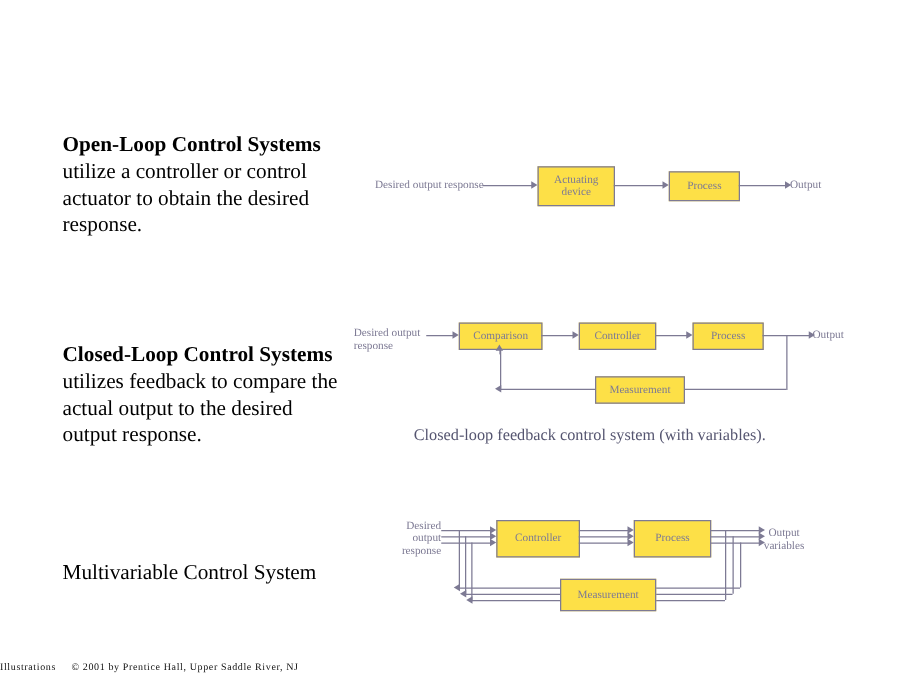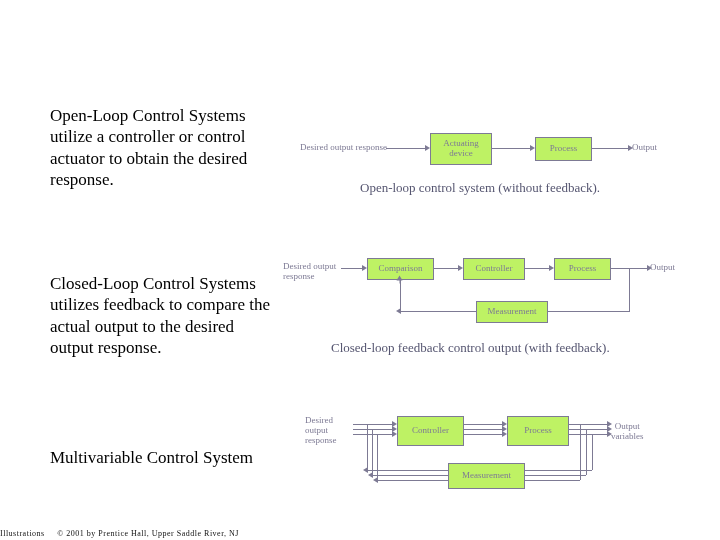--- a/index.html
+++ b/index.html
@@ -17,21 +17,21 @@
     width: 720px;
     height: 540px;
   }
   .text-col {
     position: absolute;
     left: 50px;
     width: 220px;
     font-size: 17px;
     line-height: 1.25;
   }
-  .bold { font-weight: normal; text-align: center; }
+  .bold { font-weight: bold; text-align: center; }
   .footer {
     position: absolute;
     bottom: 2px;
     left: 0;
     font-size: 8px;
     color: #111;
     letter-spacing: 0.5px;
     text-align: right;
   }
   .diagram {
@@ -41,21 +41,21 @@
   .box {
     position: absolute;
     border: 1px solid #7d7a94;
     text-align: center;
     color: #7d7a94;
     font-size: 9px;
     line-height: 1.1;
     display: flex;
     align-items: center;
     justify-content: center;
-    background: #bef264;
+    background: #fde047;
     white-space: pre;
   }
   .label {
     position: absolute;
     color: #7d7a94;
     font-size: 9px;
     text-align: center;
     line-height: 1.1;
     white-space: pre;
   }
@@ -121,46 +121,45 @@
 
   <div class="diagram" style="left:300px; top:125px; width:390px; height:80px">
     <div class="label" style="left:0px; top:18px; width:85px; text-align:right">Desired output response</div>
     <div class="arrow" style="left:86px; top:23px; width:40px"></div>
     <div class="box" style="left:130px; top:8px; width:60px; height:30px">Actuating
 device</div>
     <div class="arrow" style="left:191px; top:23px; width:40px"></div>
     <div class="box" style="left:235px; top:12px; width:55px; height:22px">Process</div>
     <div class="arrow" style="left:291px; top:23px; width:38px"></div>
     <div class="label" style="left:332px; top:18px">Output</div>
-    <div class="caption" style="left:60px; top:55px">Open-loop control system (without feedback).</div>
   </div>
 
   <div class="diagram" style="left:283px; top:253px; width:420px; height:120px">
     <div class="label" style="left:0px; top:9px; width:58px; text-align:left">Desired output
 response</div>
     <div class="arrow" style="left:58px; top:15px; width:22px"></div>
     <div class="box" style="left:84px; top:5px; width:65px; height:20px">Comparison</div>
     <div class="arrow" style="left:150px; top:15px; width:26px"></div>
     <div class="box" style="left:180px; top:5px; width:60px; height:20px">Controller</div>
     <div class="arrow" style="left:241px; top:15px; width:26px"></div>
     <div class="box" style="left:271px; top:5px; width:55px; height:20px">Process</div>
     <div class="arrow" style="left:327px; top:15px; width:38px"></div>
     <div class="label" style="left:367px; top:10px">Output</div>
 
     <div class="vline" style="left:346px; top:15px; height:44px"></div>
     <div class="arrow-l" style="left:263px; top:58px; width:83px"></div>
     <div class="box" style="left:193px; top:48px; width:70px; height:20px">Measurement</div>
     <div class="arrow-l" style="left:117px; top:58px; width:76px"></div>
     <div class="vline" style="left:117px; top:26px; height:33px"></div>
     <div class="arrow" style="left:113px; top:26px; width:4px; transform:rotate(-90deg); transform-origin:right center"></div>
-    <div class="caption" style="left:48px; top:87px">Closed-loop feedback control output (with feedback).</div>
+    <div class="caption" style="left:48px; top:87px">Closed-loop feedback control system (with variables).</div>
   </div>
 
   <div class="diagram" style="left:305px; top:410px; width:400px; height:120px">
-    <div class="label" style="left:0px; top:6px; width:48px; text-align:left">Desired
+    <div class="label" style="left:0px; top:6px; width:48px; text-align:right">Desired
 output
 response</div>
     <div class="arrow" style="left:48px; top:14px; width:40px"></div>
     <div class="arrow" style="left:48px; top:19px; width:40px"></div>
     <div class="arrow" style="left:48px; top:24px; width:40px"></div>
     <div class="box" style="left:92px; top:6px; width:65px; height:28px">Controller</div>
     <div class="arrow" style="left:158px; top:14px; width:40px"></div>
     <div class="arrow" style="left:158px; top:19px; width:40px"></div>
     <div class="arrow" style="left:158px; top:24px; width:40px"></div>
     <div class="box" style="left:202px; top:6px; width:60px; height:28px">Process</div>

